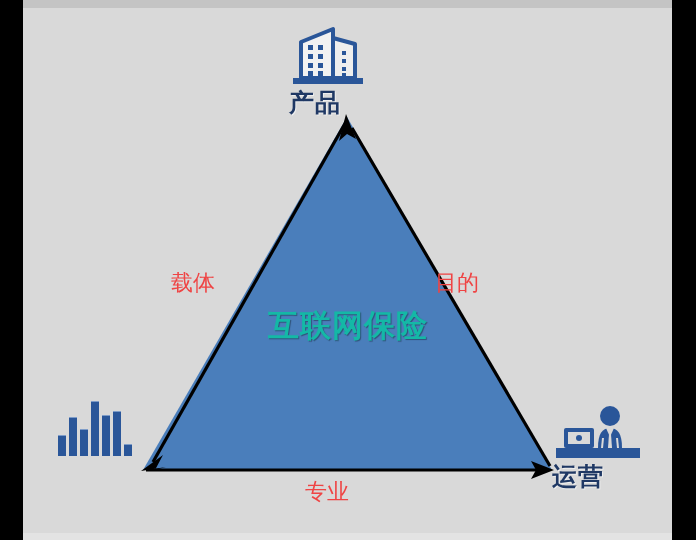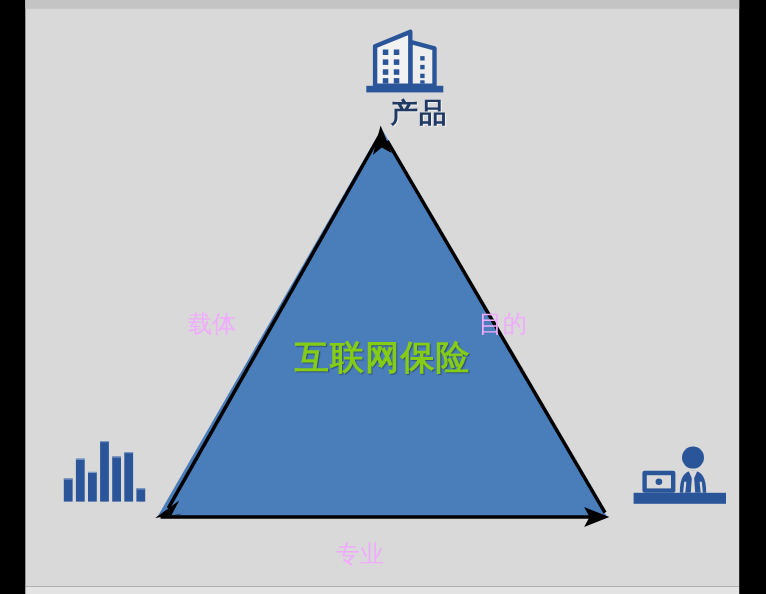--- a/index.html
+++ b/index.html
@@ -72,34 +72,33 @@
     line-height: 41px;
     letter-spacing: 1px;
     text-shadow: 1px 1px 1px rgba(0,0,0,0.35);
     pointer-events: none;
   }
   #center-title div { display: block; }
 
   
   .edge-label {
     position: absolute;
-    color: #f0abfc;
+    color: #ef4444;
     font-size: 22px;
     font-weight: normal;
     white-space: nowrap;
-    margin-top: 12px;
   }
   #label-carrier { left: 171px; top: 268px; }
   #label-purpose { left: 435px; top: 268px; }
   #label-pro     { left: 305px; top: 477px; }
 
   
   .vertex {
     position: absolute;
-    text-align: right;
+    text-align: left;
   }
   .vertex-caption {
     color: #1f3864;
     font-size: 25px;
     font-weight: bold;
     letter-spacing: 1px;
     line-height: 30px;
     white-space: nowrap;
     text-shadow: 1px 1px 0px rgba(255,255,255,0.55);
   }
@@ -154,21 +153,21 @@
       <line x1="146" y1="470" x2="541" y2="470" stroke="#000000" stroke-width="3.2"></line>
       <polygon points="554,470 531,461 536,470 531,479" fill="#000000"></polygon>
     </g>
 
     <g>
       <line x1="550" y1="466" x2="352" y2="128" stroke="#000000" stroke-width="3.2"></line>
       <polygon points="346,114 339,141 347,134 356,139" fill="#000000"></polygon>
     </g>
   </svg>
 
-  <div id="center-title" style="color: #84cc16;">
+  <div id="center-title" style="color: #14b8a6;">
     <div>互联网保险</div>
   </div>
 
   <div class="edge-label" id="label-carrier">载体</div>
 
   <div class="edge-label" id="label-purpose">目的</div>
 
   <div class="edge-label" id="label-pro">专业</div>
 
   <div class="vertex" id="vertex-product">
@@ -230,15 +229,16 @@
         <path d="M50 34 L52 34 L51 44 L49 44 Z" fill="#d9d9d9"></path>
         <path d="M64 34 L66 34 L67 44 L65 44 Z" fill="#d9d9d9"></path>
 
         <rect x="12" y="24" width="30" height="20" rx="2" fill="#2a5699"></rect>
         <rect x="16" y="28" width="22" height="12" fill="#d9d9d9"></rect>
         <circle cx="27" cy="34" r="3" fill="#2a5699"></circle>
 
         <rect x="4" y="44" width="84" height="10" fill="#2a5699"></rect>
       </svg>
     </span>
+    <div class="vertex-caption" style="color: rgb(31, 56, 100);">运营</div>
   </div>
 
 </div>
 
 </body></html>

